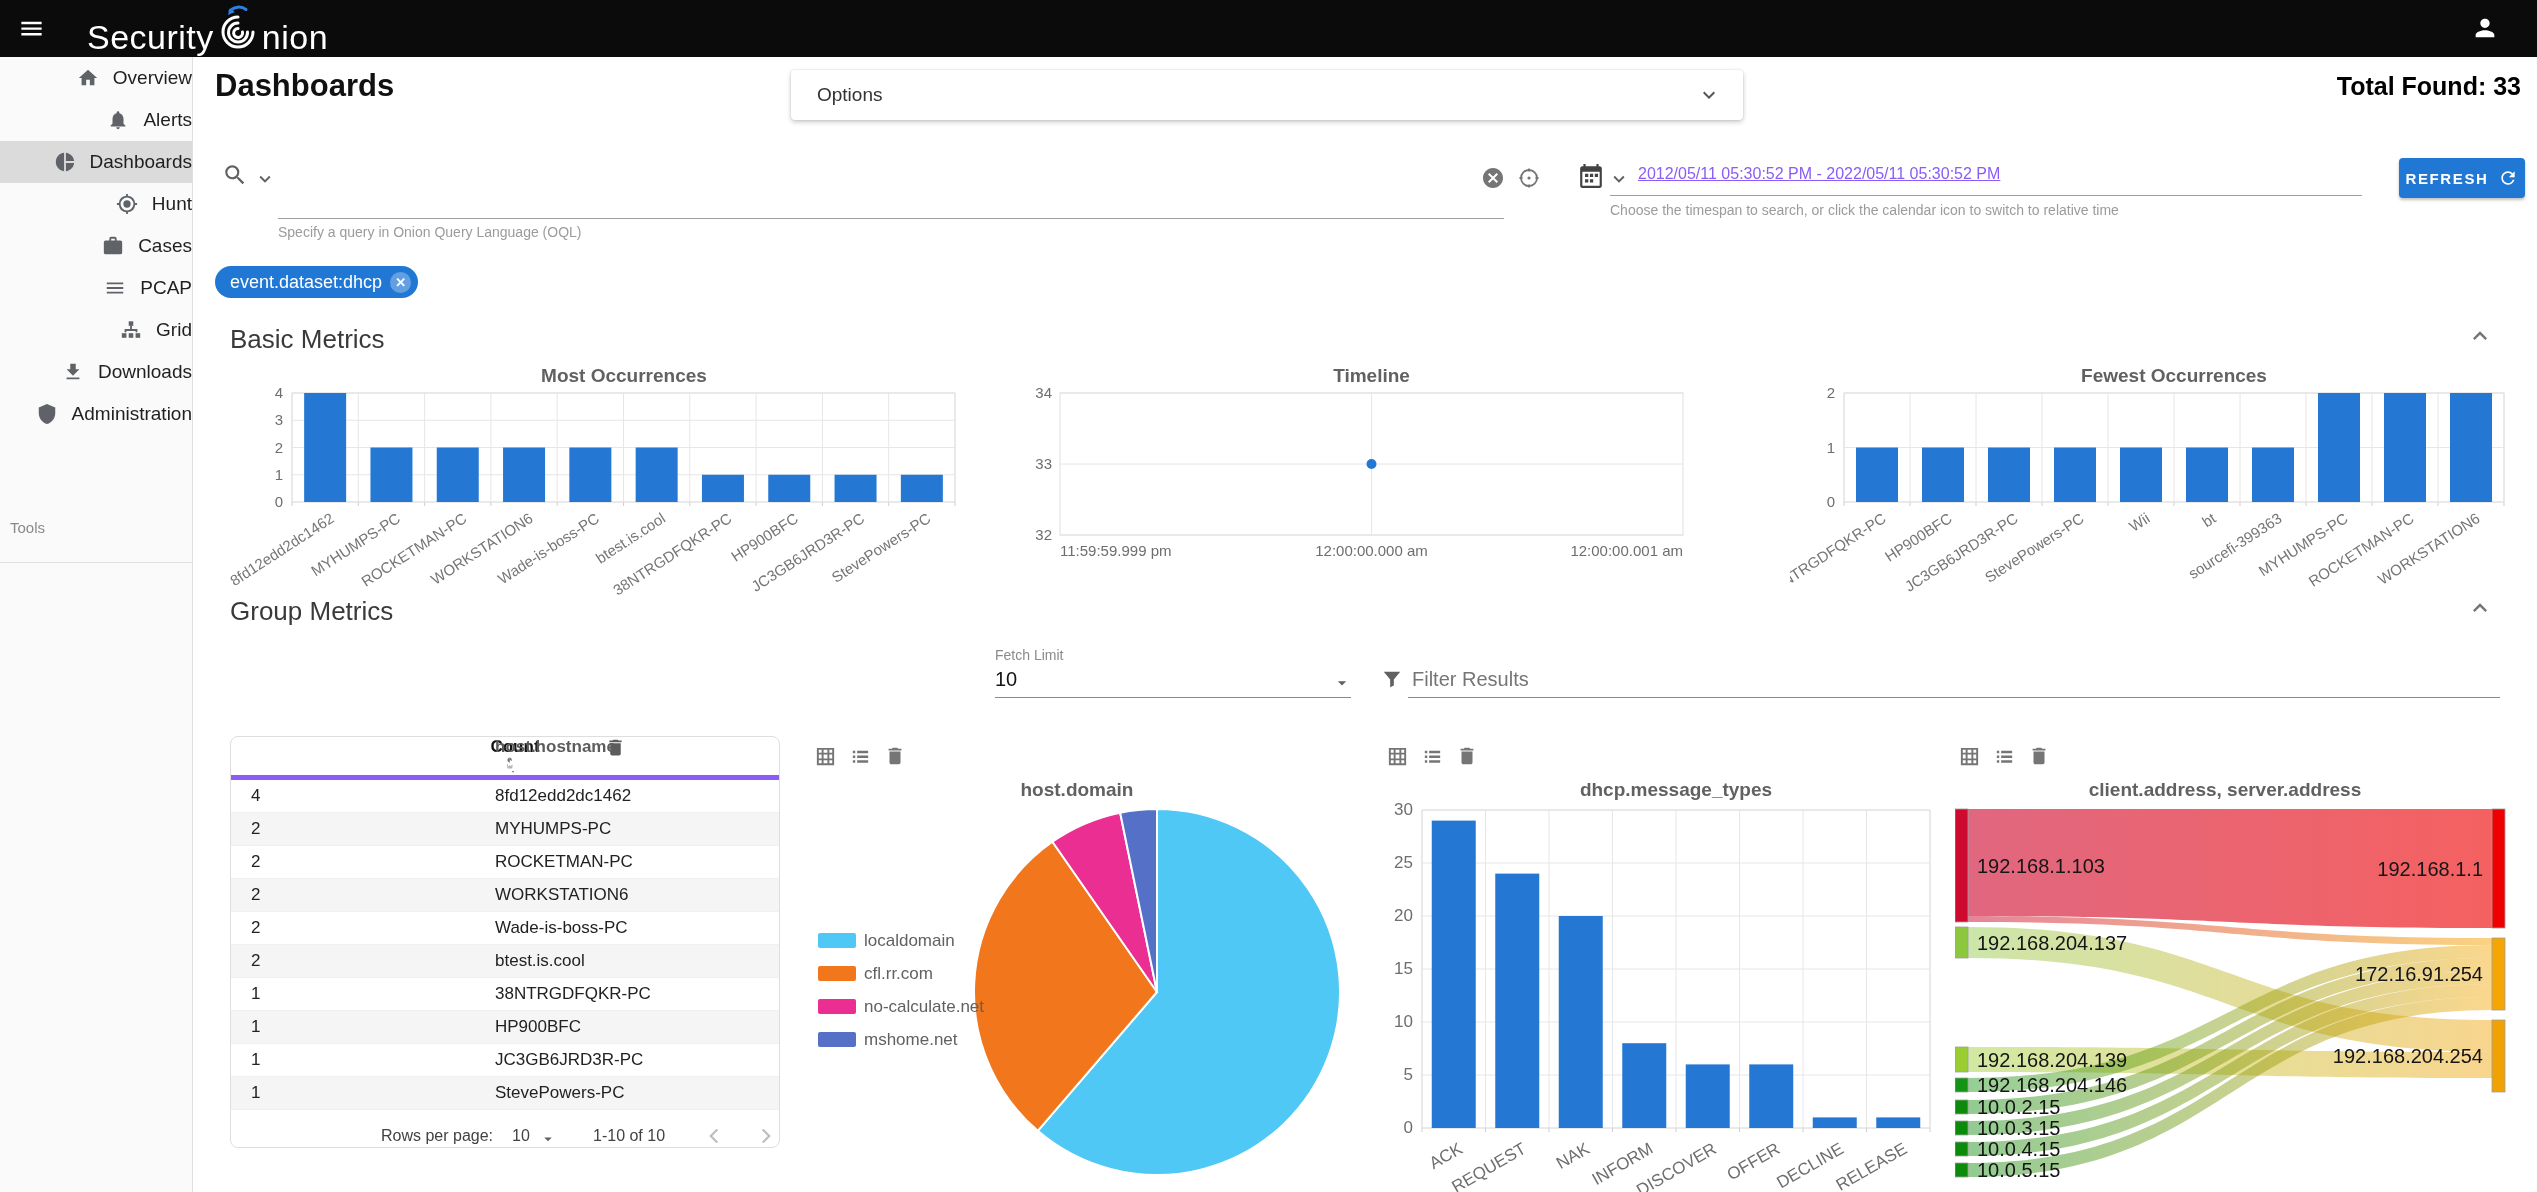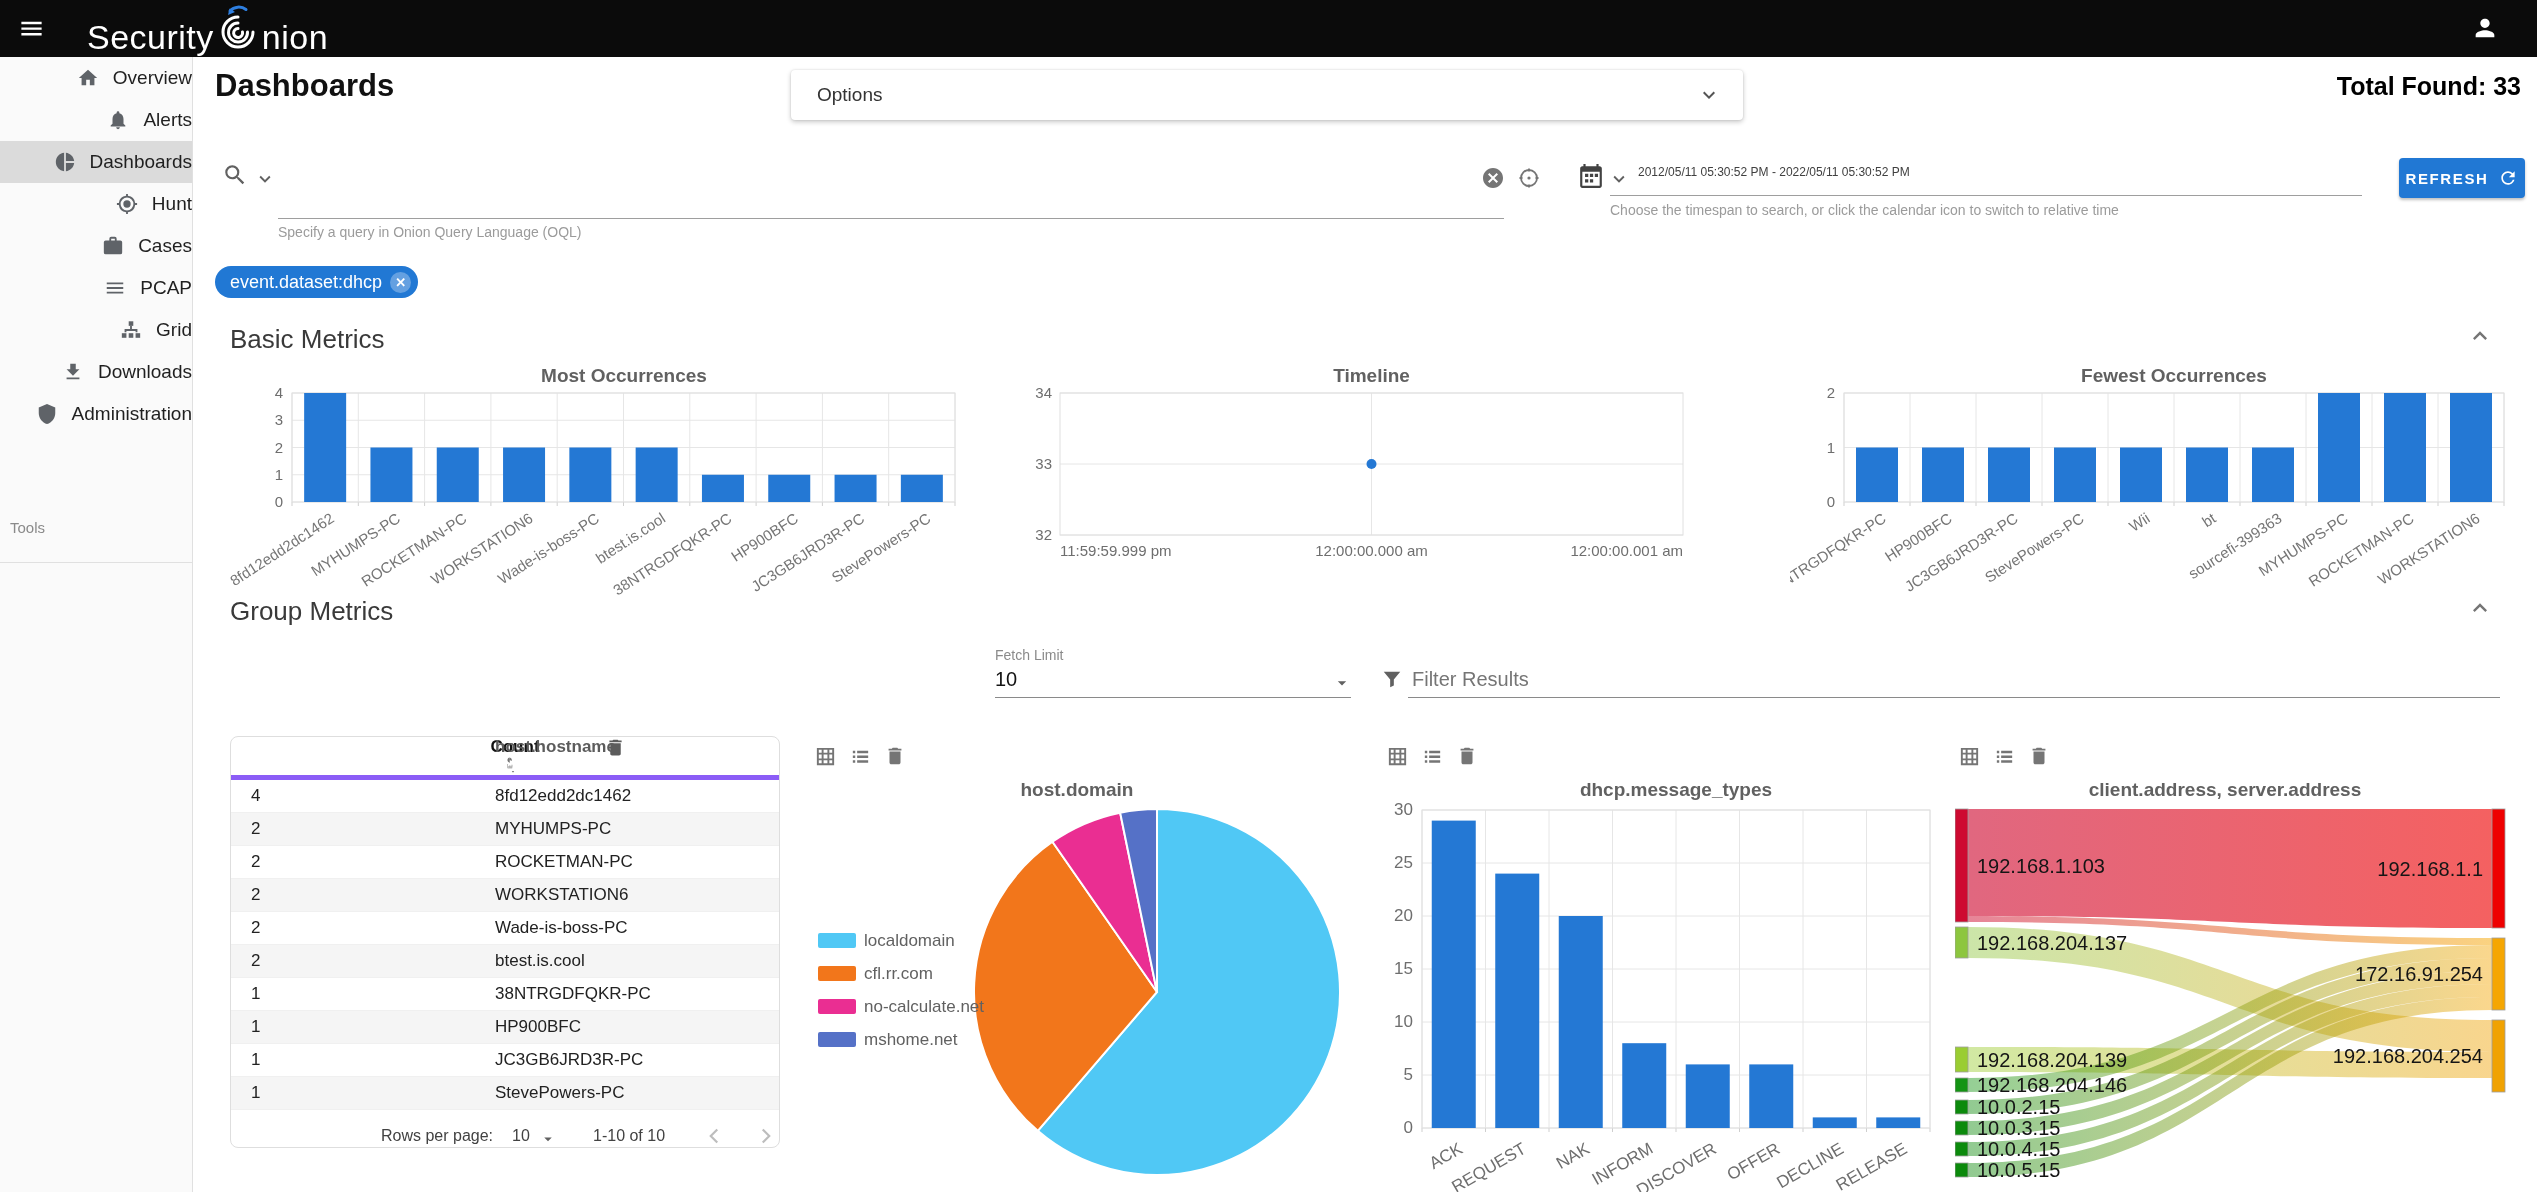--- a/index.html
+++ b/index.html
@@ -30,21 +30,21 @@
   .gicon{color:#616161;}
   #search-icon{left:222px;top:162px;}
   #query-chevron{left:254px;top:168px;color:#616161;cursor:pointer;}
   #query-text{left:278px;top:165px;width:1200px;font-size:20px;color:#141414;line-height:31px;cursor:text;}
   #query-underline{left:278px;top:218px;width:1226px;border-top:1px solid #9e9e9e;}
   #query-helper{left:278px;top:224px;font-size:14px;color:#9b9b9b;}
   #clear-icon{left:1481px;top:166px;color:#757575;cursor:pointer;}
   #quickaction-icon{left:1517px;top:166px;color:#757575;cursor:pointer;}
   #calendar-icon{left:1578px;top:163px;color:#424242;cursor:pointer;}
   #date-chevron{left:1608px;top:168px;color:#616161;cursor:pointer;}
-  #date-text{left:1638px;top:165px;font-size:12px;color:#404040;cursor:text;}
+  #date-text{left:1638px;top:165px;font-size:16px;color:#8b5cf6;cursor:text;text-decoration:underline;}
   #date-underline{left:1610px;top:195px;width:752px;border-top:1px solid #9e9e9e;}
   #date-helper{left:1610px;top:202px;font-size:14px;color:#9b9b9b;}
   #refresh-btn{left:2399px;top:158px;width:126px;height:40px;background:#2178d4;border-radius:4px;color:#fff;display:flex;align-items:center;justify-content:center;gap:10px;cursor:pointer;box-shadow:0 2px 3px rgba(0,0,0,.25);}
   #refresh-btn span{font-size:15px;font-weight:bold;letter-spacing:1.6px;}
   
   #filter-chip{left:215px;top:266px;height:32px;background:#2178d4;border-radius:16px;display:flex;align-items:center;padding:0 7px 0 15px;cursor:pointer;}
   #filter-chip .chip-lbl{color:#fff;font-size:18px;}
   #filter-chip .chip-x{width:21px;height:21px;margin-left:8px;border-radius:50%;background:rgba(255,255,255,.3);color:#fff;font-size:13px;display:flex;align-items:center;justify-content:center;font-weight:bold;cursor:pointer;}
   
   .section-title{font-size:26px;color:#3a3a3a;}

